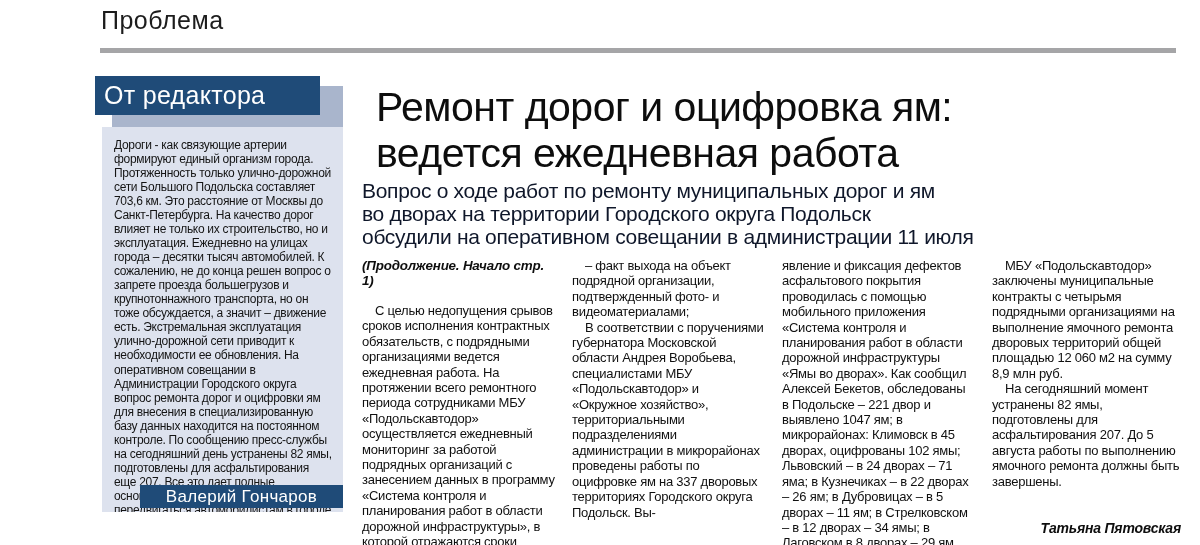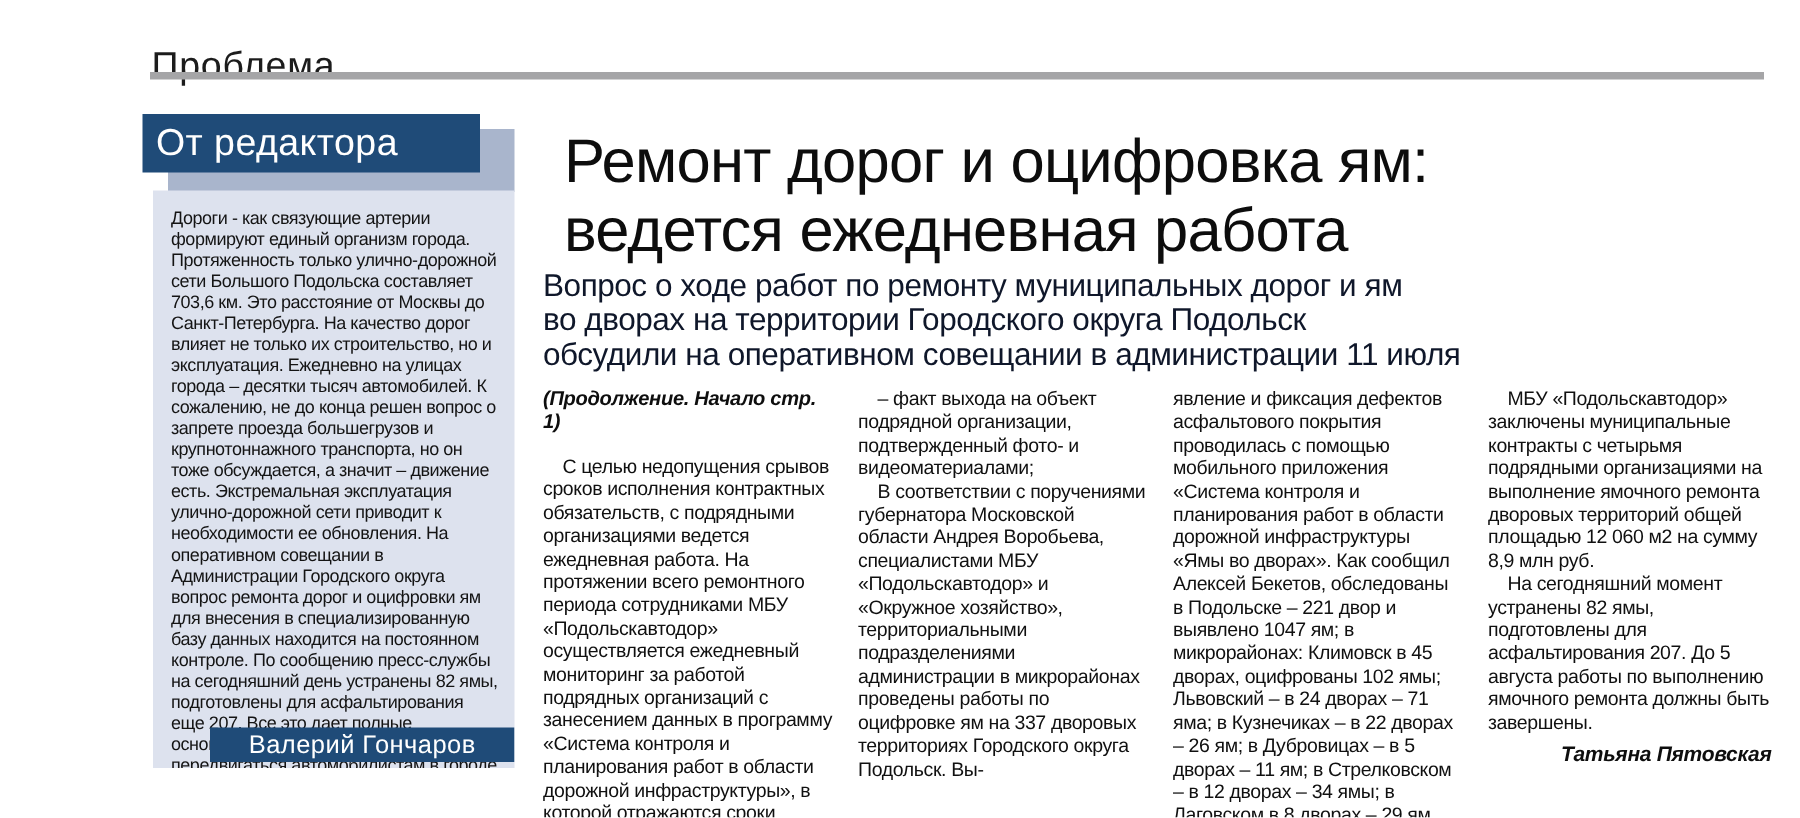--- a/index.html
+++ b/index.html
@@ -11,21 +11,21 @@
   }
   *{box-sizing:border-box;}
   html,body{margin:0;padding:0;}
   body{
     width:1200px;height:545px;position:relative;overflow:hidden;
     background:#ffffff;color:var(--ink);
     font-family:"Liberation Sans", sans-serif;
   }
   .section-label{
     position:absolute;left:101px;top:6px;
-    font-size:25px;letter-spacing:.5px;color:#1c1c1c;margin-top:24px;
+    font-size:25px;letter-spacing:.5px;color:#1c1c1c;
   }
   .top-rule{
     position:absolute;left:100px;top:48px;width:1076px;height:5px;
     background:var(--rule);
   }
   
   .editor-shadow{
     position:absolute;left:112px;top:86px;width:231px;height:42px;
     background:var(--shadow);
   }
@@ -69,21 +69,21 @@
   .para{
     margin:0;font-size:13px;line-height:15.4px;
     letter-spacing:-.25px;color:#101010;text-align:left;
   }
   .indent{text-indent:13px;}
   .note{
     margin:0 0 15px 0;font-size:13.4px;line-height:15px;
     font-weight:bold;font-style:italic;letter-spacing:-.2px;color:#0e0e0e;
   }
   .byline{
-    position:absolute;left:985px;top:494px;width:196px;
+    position:absolute;left:985px;top:520px;width:196px;
     text-align:right;font-weight:bold;font-style:italic;
     font-size:14px;letter-spacing:-.2px;color:#0e0e0e;white-space:nowrap;
   }
 </style>
 </head>
 <body>
 
 <div class="section-label">Проблема</div>
 <div class="top-rule"></div>
 

